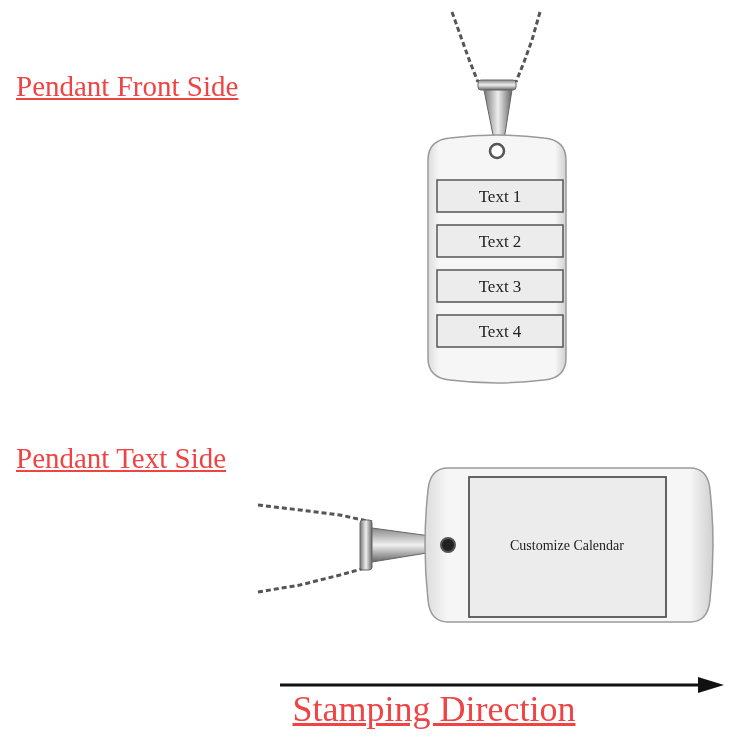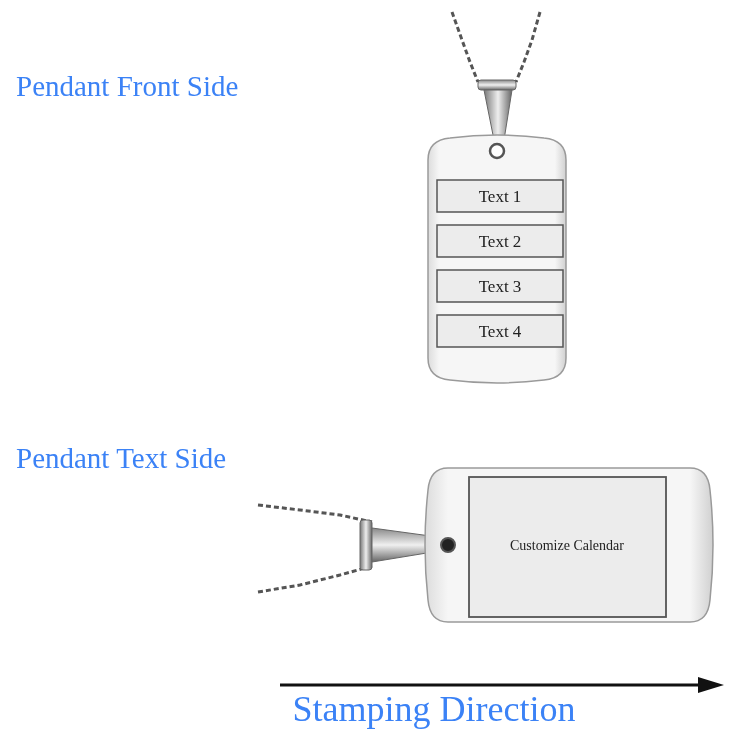--- a/index.html
+++ b/index.html
@@ -1,17 +1,17 @@
 <!DOCTYPE html>
 <html><head>
 <meta charset="utf-8">
 <style>
   html, body { margin: 0; padding: 0; background: #ffffff; }
   body { width: 750px; height: 750px; position: relative; overflow: hidden; font-family: "Liberation Serif", serif; color: #111; }
-  .label { position: absolute; font-size: 29px; color: #3b82f6; white-space: nowrap; }
+  .label { position: absolute; font-size: 29px; color: #ef4444; white-space: nowrap; text-decoration: underline; }
   #front-label { left: 16px; top: 70px; }
   #back-label { left: 16px; top: 442px; }
   svg { position: absolute; left: 0; top: 0; }
   .svgtext { font-family: "Liberation Serif", serif; fill: #222; }
   #dir-label { left: 0; width: 638px; top: 688px; text-align: center; padding-left: 230px; box-sizing: border-box; font-size: 36px; }
 </style>
 </head>
 <body>
 
 <div class="label" id="front-label">Pendant Front Side</div>

